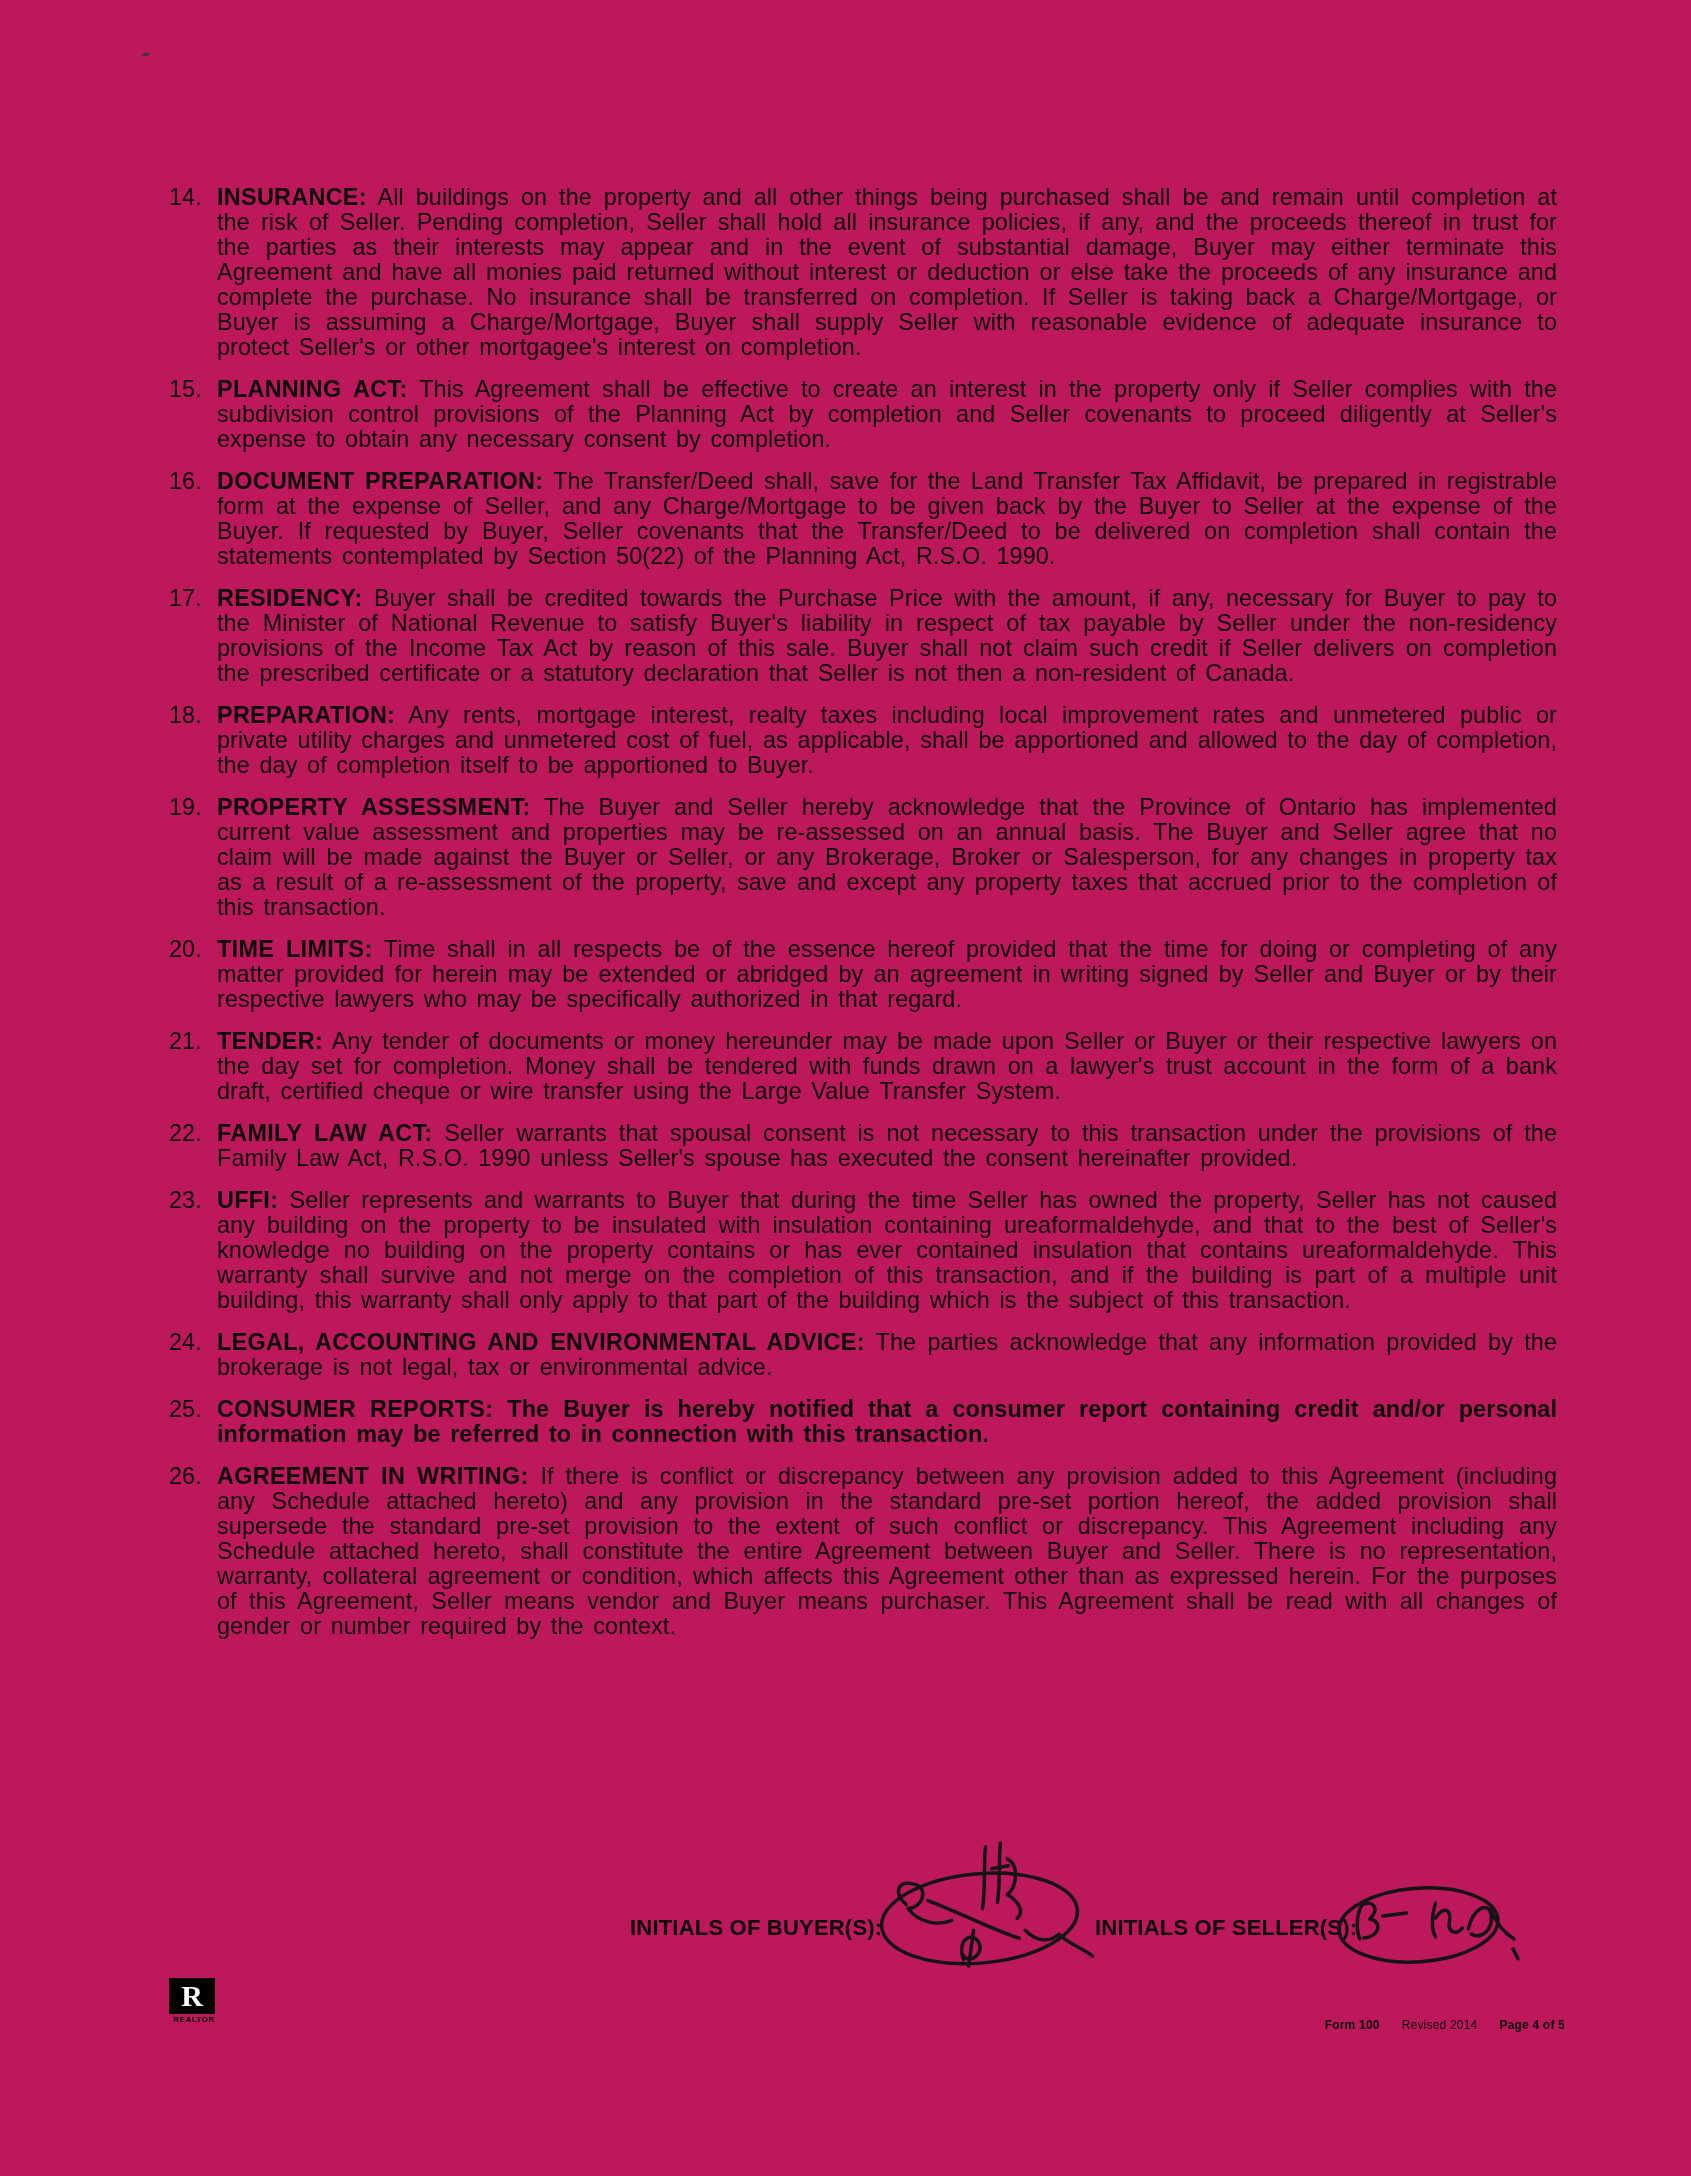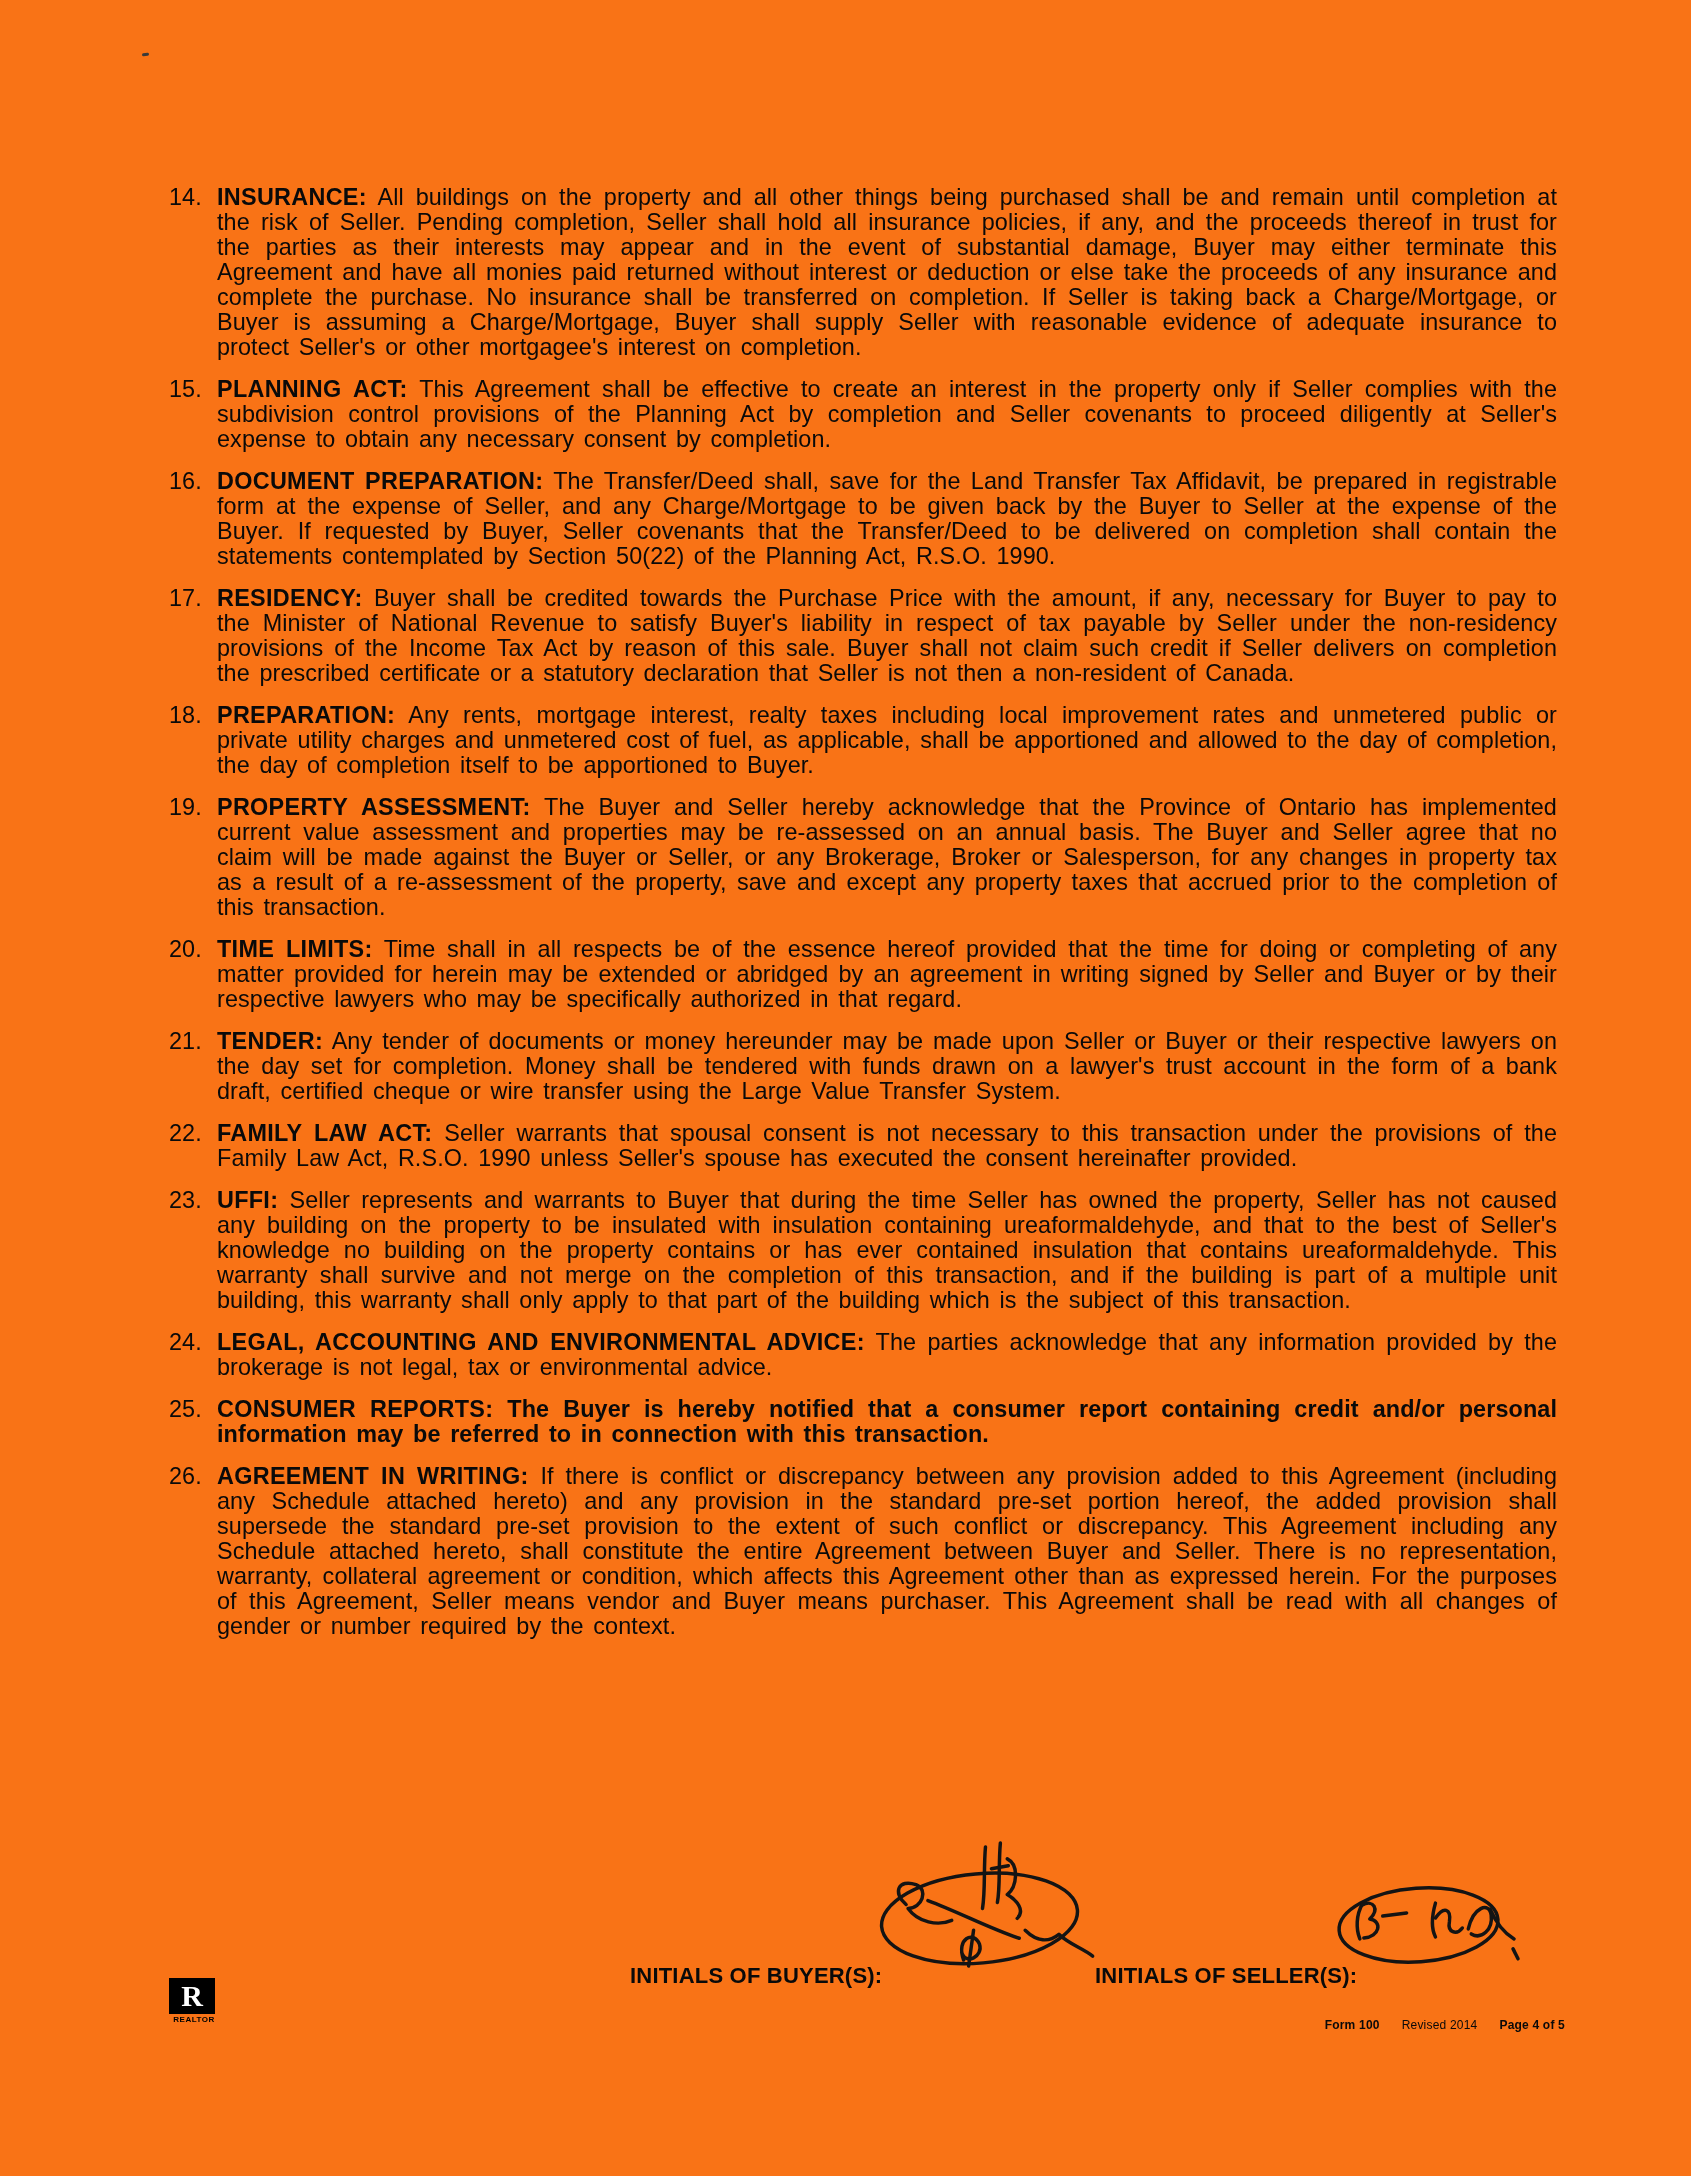--- a/index.html
+++ b/index.html
@@ -1,20 +1,20 @@
 <!DOCTYPE html>
 <html><head>
 <meta charset="utf-8">
 <style>
   * { margin:0; padding:0; box-sizing:border-box; }
   html,body { background:#e8e8e8; }
   .sheet {
     position:relative;
     width:1692px; height:2176px;
-    background:#f97316;
+    background:#be185d;
     font-family:"Liberation Sans", sans-serif;
     color:#0a0a0a;
     overflow:hidden;
   }
   .scan-dot {
     position:absolute; left:142px; top:53px;
     width:7px; height:3px; background:#3a3a3a;
     transform:rotate(-8deg); border-radius:2px;
   }
   .clauses {
@@ -37,21 +37,20 @@
     flex:1;
     text-align:justify;
   }
   .clause-title { font-weight:700; letter-spacing:0.3px; }
   .clause.bold-body .clause-body { font-weight:700; }
   
   .initials-label {
     position:absolute;
     font-size:22px; font-weight:700; letter-spacing:0.2px;
     white-space:nowrap;
-    margin-top:48px;
   }
   .buyer-label  { left:630px;  top:1915px; }
   .seller-label { left:1095px; top:1915px; }
   .sig { position:absolute; }
   .sig-buyer  { left:868px;  top:1839px; }
   .sig-seller { left:1331px; top:1875px; }
   .sig path, .sig ellipse { fill:none; stroke:#141414; stroke-width:3.5; stroke-linecap:round; stroke-linejoin:round; }
   
   .realtor-logo { position:absolute; left:169px; top:1978px; width:50px; text-align:center; }
   .logo-box {

